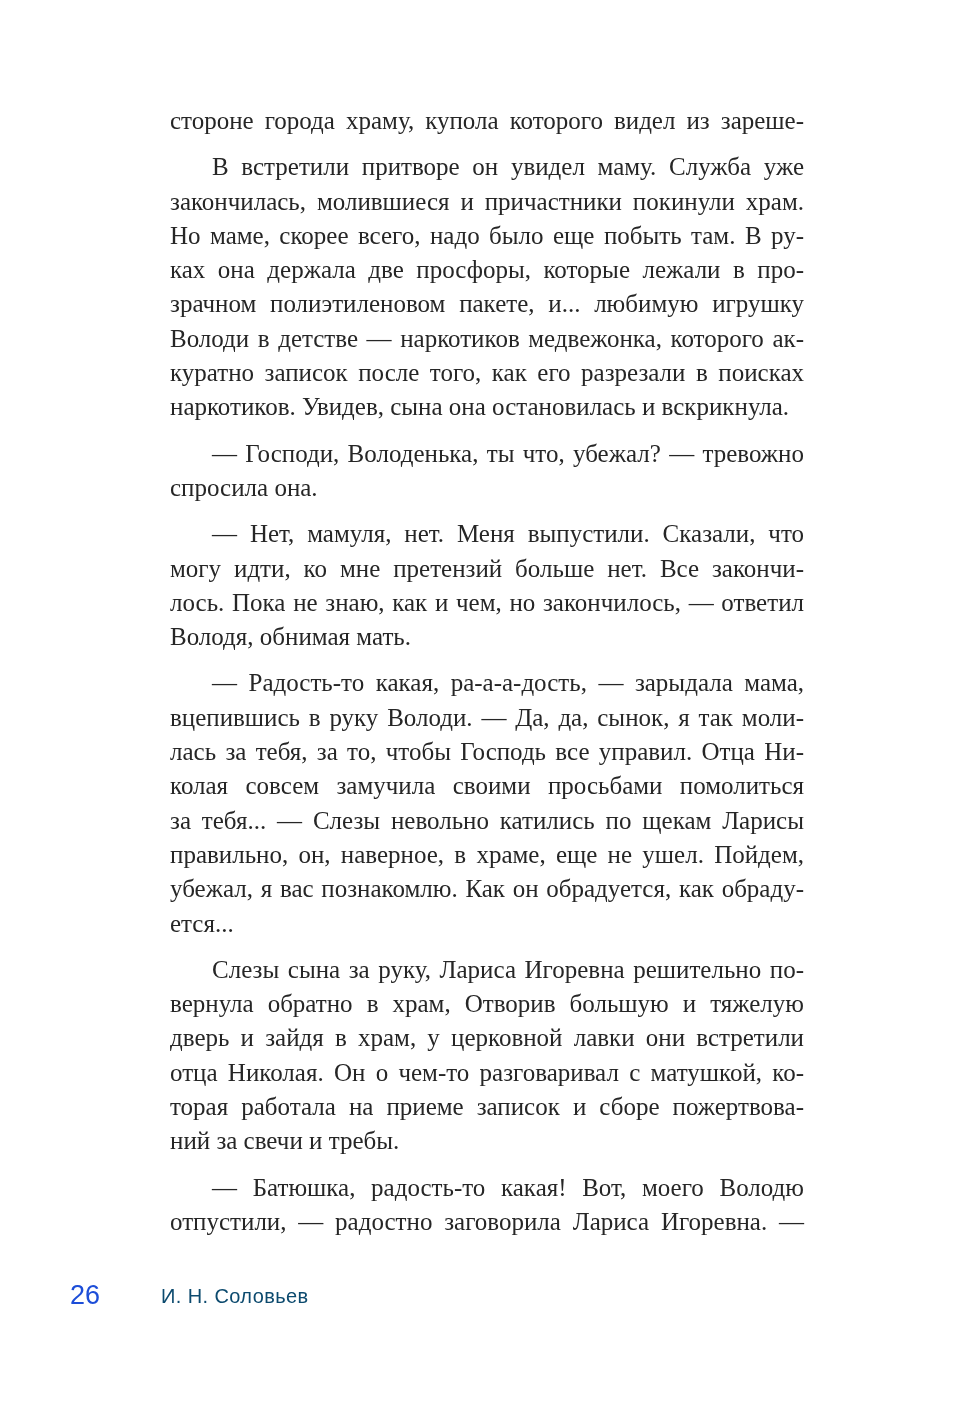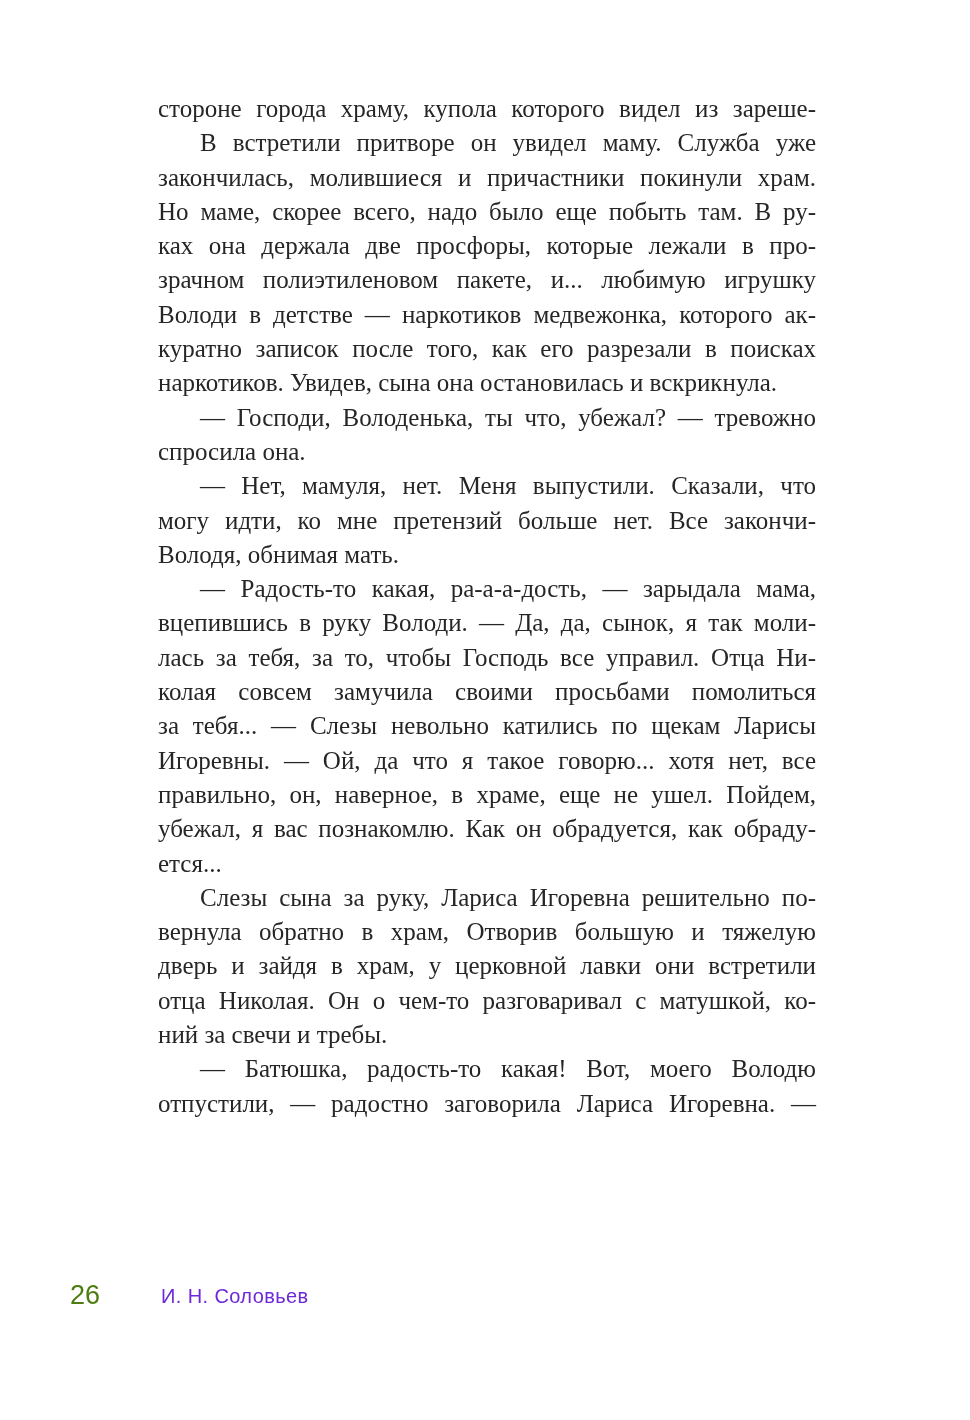--- a/index.html
+++ b/index.html
@@ -14,21 +14,21 @@
     background: #ffffff;
     overflow: hidden;
   }
   .text-block {
     position: absolute;
     left: 158px;
     top: 92px;
     width: 658px;
   }
   .paragraph {
-    margin: 0;
+    margin: 12px;
     padding: 0;
   }
   .text-line {
     font-family: "Liberation Serif", "DejaVu Serif", serif;
     font-size: 25px;
     line-height: 34.3px;
     color: #262626;
     text-align: justify;
     text-align-last: justify;
     white-space: normal;
@@ -45,30 +45,30 @@
     top: 1280px;
     width: 970px;
     height: 40px;
   }
   .page-number {
     position: absolute;
     left: 70px;
     top: 0;
     font-family: "Liberation Sans", "DejaVu Sans", sans-serif;
     font-size: 27px;
-    color: #4d7c0f;
+    color: #1d4ed8;
   }
   .running-footer {
     position: absolute;
     left: 161px;
     top: 5px;
     font-family: "Liberation Sans", "DejaVu Sans", sans-serif;
     font-size: 20px;
     letter-spacing: 0.4px;
-    color: #6d28d9;
+    color: #0c4a6e;
   }
 </style>
 </head>
 <body>
 
 <div class="page">
 
   <div class="text-block" id="text-block">
       <div class="paragraph">
         <div class="text-line">стороне города храму, купола которого видел из зареше-</div>
@@ -83,38 +83,39 @@
         <div class="text-line">куратно записок после того, как его разрезали в поисках</div>
         <div class="text-line last">наркотиков. Увидев, сына она остановилась и вскрикнула.</div>
       </div>
       <div class="paragraph">
         <div class="text-line indent">— Господи, Володенька, ты что, убежал? — тревожно</div>
         <div class="text-line last">спросила она.</div>
       </div>
       <div class="paragraph">
         <div class="text-line indent">— Нет, мамуля, нет. Меня выпустили. Сказали, что</div>
         <div class="text-line">могу идти, ко мне претензий больше нет. Все закончи-</div>
+        <div class="text-line">лось. Пока не знаю, как и чем, но закончилось, — ответил</div>
         <div class="text-line last">Володя, обнимая мать.</div>
       </div>
       <div class="paragraph">
         <div class="text-line indent">— Радость-то какая, ра-а-а-дость, — зарыдала мама,</div>
         <div class="text-line">вцепившись в руку Володи. — Да, да, сынок, я так моли-</div>
         <div class="text-line">лась за тебя, за то, чтобы Господь все управил. Отца Ни-</div>
         <div class="text-line">колая совсем замучила своими просьбами помолиться</div>
         <div class="text-line">за тебя... — Слезы невольно катились по щекам Ларисы</div>
-        <div class="text-line">Игоревны. — Ой, да что я такое говорю... хотя нет, все</div>
         <div class="text-line">правильно, он, наверное, в храме, еще не ушел. Пойдем,</div>
         <div class="text-line">убежал, я вас познакомлю. Как он обрадуется, как обраду-</div>
         <div class="text-line last">ется...</div>
       </div>
       <div class="paragraph">
         <div class="text-line indent">Слезы сына за руку, Лариса Игоревна решительно по-</div>
         <div class="text-line">вернула обратно в храм, Отворив большую и тяжелую</div>
         <div class="text-line">дверь и зайдя в храм, у церковной лавки они встретили</div>
         <div class="text-line">отца Николая. Он о чем-то разговаривал с матушкой, ко-</div>
+        <div class="text-line">торая работала на приеме записок и сборе пожертвова-</div>
         <div class="text-line last">ний за свечи и требы.</div>
       </div>
       <div class="paragraph">
         <div class="text-line indent">— Батюшка, радость-то какая! Вот, моего Володю</div>
         <div class="text-line">отпустили, — радостно заговорила Лариса Игоревна. —</div>
       </div>
     </div>
 
   <div class="footer">
     <span class="page-number">26</span>

